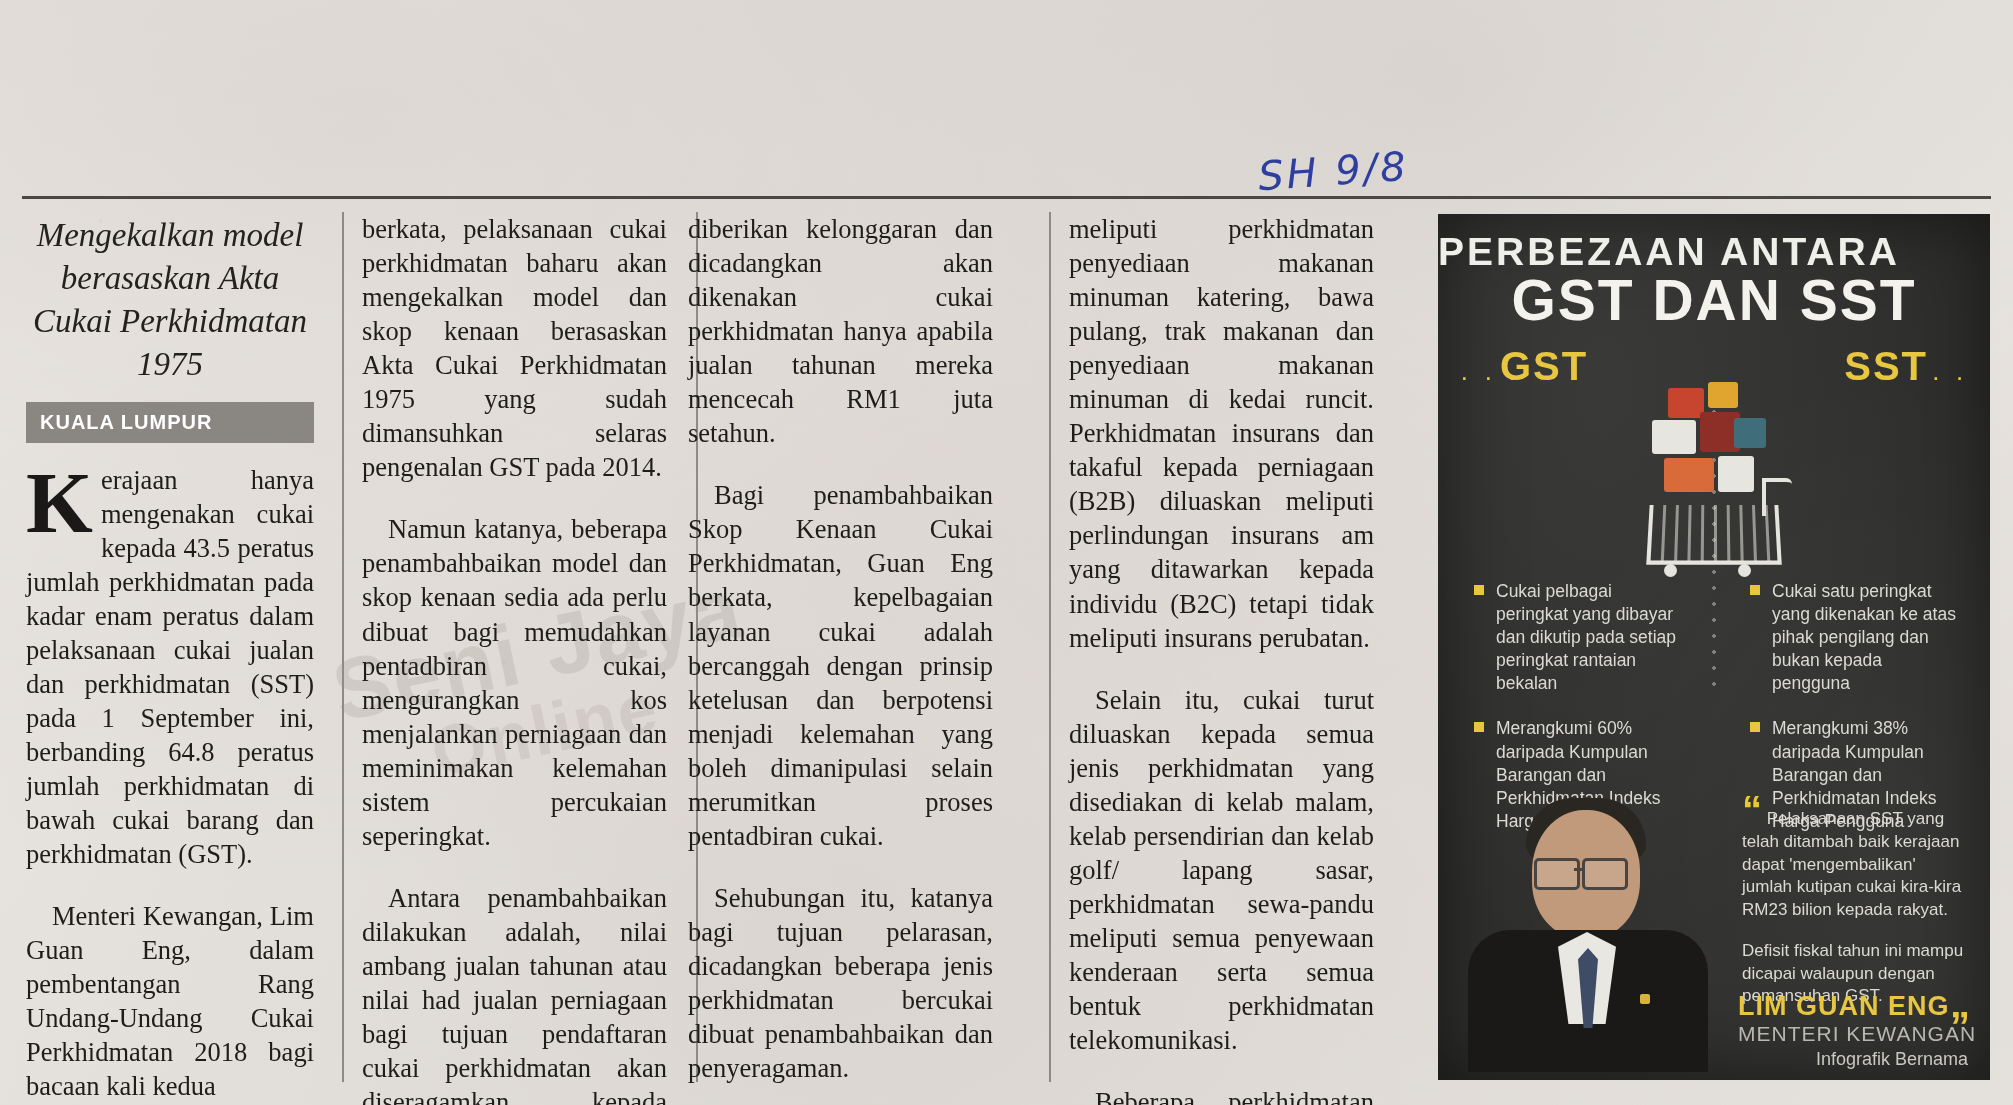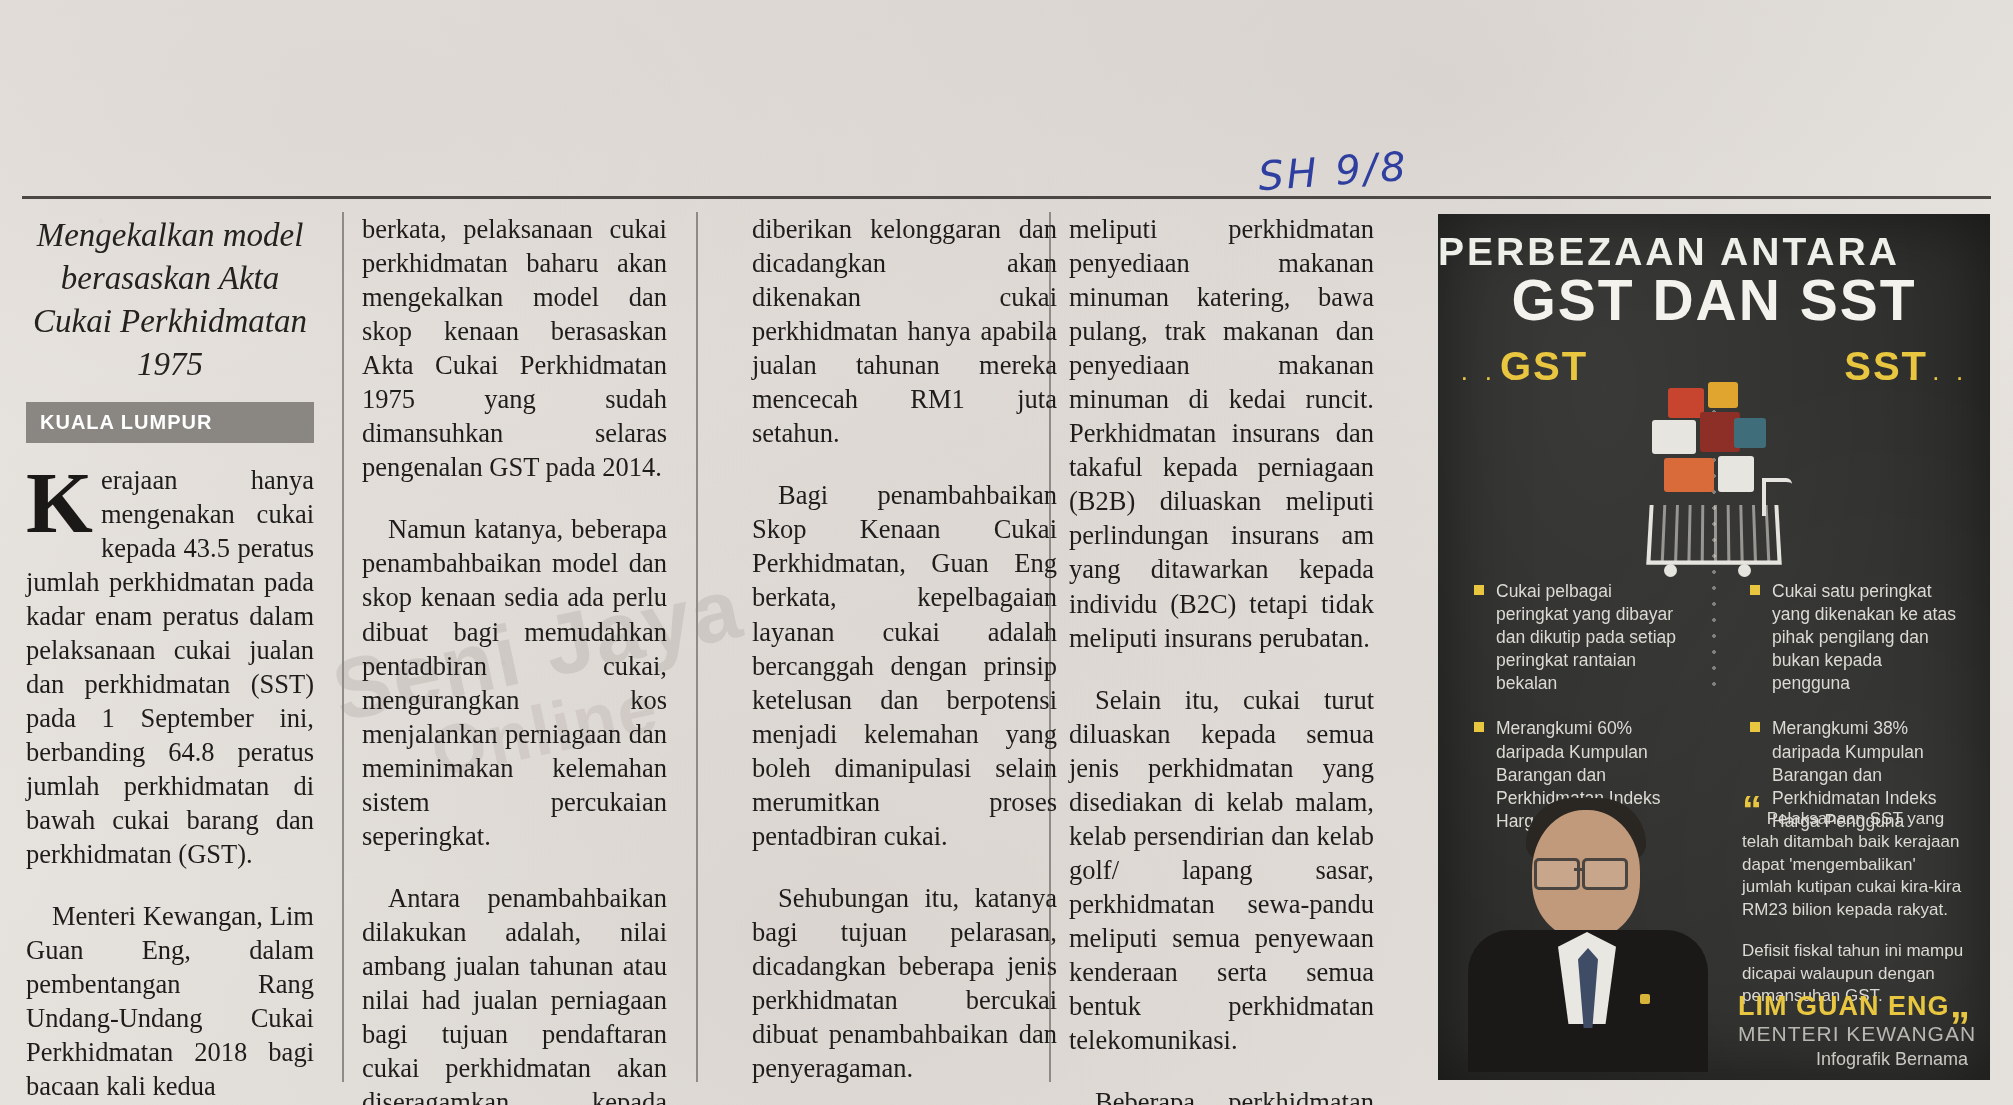--- a/index.html
+++ b/index.html
@@ -116,21 +116,21 @@
     z-index: 4;
   }
   .col {
     position: absolute;
     top: 0;
     width: 305px;
     height: 870px;
   }
   .col.c0 { left: 0px;   width: 288px; }
   .col.c1 { left: 336px; }
-  .col.c2 { left: 726px; }
+  .col.c2 { left: 662px; }
   .col.c3 { left: 1043px; }
 
   .vrule {
     position: absolute;
     top: 0;
     width: 2px;
     height: 870px;
     background: #8e8a86;
   }
   .vrule.v1 { left: 316px; }

